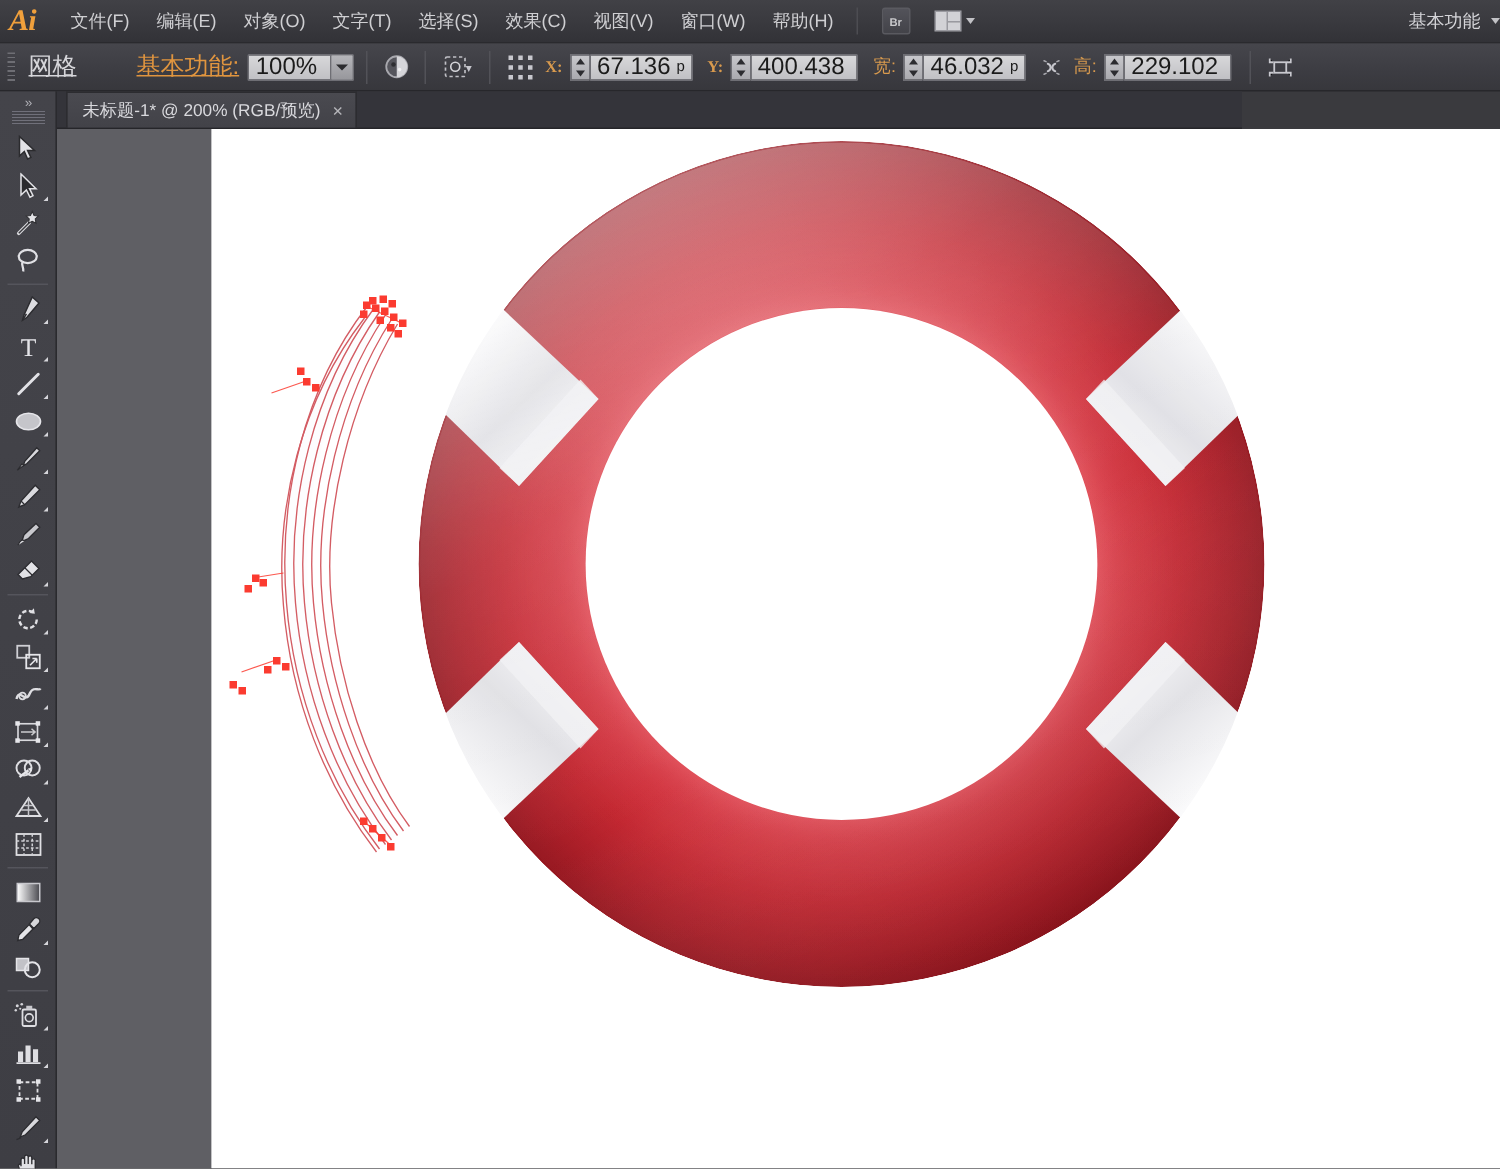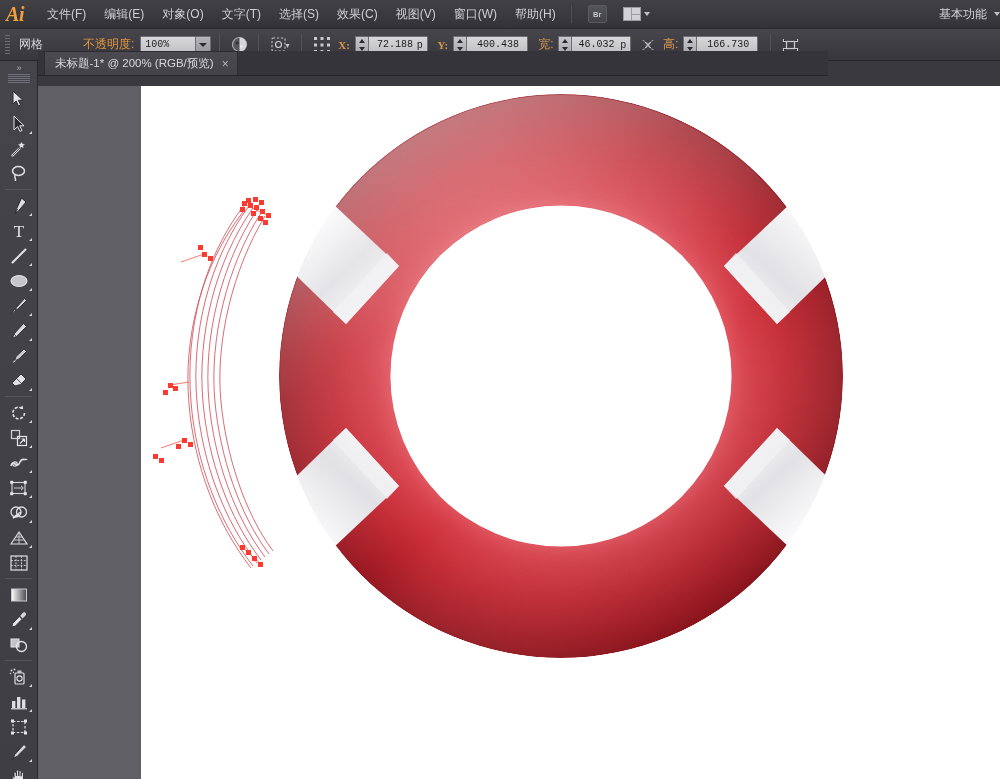--- a/index.html
+++ b/index.html
@@ -64,31 +64,31 @@
     background: linear-gradient(180deg,#46464c 0%,#3d3d43 55%,#37373c 100%);
     border-bottom: 1px solid #27272b;
     display: flex; align-items: center; padding-left: 2px;
   }
   .grip {
     width: 7px; height: 20px; margin: 0 4px 0 2px;
     background-image: repeating-linear-gradient(180deg,#6e6e74 0px,#6e6e74 1px,transparent 1px,transparent 3px);
     background-size: 5px 100%; background-repeat: no-repeat;
     background-position: center;
   }
-  .ctl-label { color: #d6d6da; font-size: 12px; margin-right: 6px; white-space: nowrap; }
+  .ctl-label { color: #d6d6da; font-size: 16px; margin-right: 6px; white-space: nowrap; text-decoration: underline; }
   .ctl-label.orange { color: #e0953f; }
   .ctl-sep { width: 1px; height: 22px; background: #525258; margin: 0 8px; }
   .field {
     display: flex; align-items: center;
     background: linear-gradient(180deg,#d8d8da,#c0c0c4);
     border: 1px solid #6e6e74; border-radius: 1px; height: 18px;
   }
   .field .val {
-    color: #1b1b1b; font-size: 10px; padding: 0 4px; text-align: right;
-    min-width: 40px; font-family: Liberation Mono, monospace;
+    color: #1b1b1b; font-size: 16px; padding: 0 4px; text-align: right;
+    min-width: 40px; font-family: Liberation Sans, sans-serif;
     white-space: nowrap;
   }
   .field .unit { color: #1b1b1b; font-size: 10px; padding-right: 4px; }
   .field-caret {
     width: 15px; height: 16px; margin-left: 2px;
     background: linear-gradient(180deg,#b6b6ba,#97979c);
     border-left: 1px solid #6e6e74;
     display: flex; align-items: center; justify-content: center;
   }
   .field-caret i { width:0;height:0;border-left:4px solid transparent;border-right:4px solid transparent;border-top:4px solid #2b2b2e; }
@@ -107,21 +107,21 @@
     justify-content: center; color: #bcbcc0;
   }
   .axis-lab {
     color: #d89a4e; font-size: 11px; font-weight: bold; margin: 0 5px 0 4px;
     font-family: "Liberation Serif", serif;
   }
   .axis-lab.cn { font-family: "Liberation Sans", sans-serif; font-weight: normal; font-size: 12px;}
 
   
   .tabbar {
-    position: absolute; left: 38px; top: 51px; width: 790px; height: 25px;
+    position: absolute; left: 38px; top: 61px; width: 790px; height: 25px;
     background: #34343a; border-bottom: 1px solid #252529;
     display: flex; align-items: flex-end;
   }
   .doctab {
     height: 24px; background: linear-gradient(180deg,#4a4a50,#424248);
     border: 1px solid #2c2c30; border-bottom: none;
     display: flex; align-items: center; padding: 0 8px 0 10px; gap: 8px;
     margin-left: 6px;
   }
   .doctab .name { color: #d9d9dd; font-size: 11.5px; white-space: nowrap; }
@@ -201,21 +201,21 @@
     <div class="workspace-right">
       <span class="workspace-name">基本功能</span>
       <span class="caret"></span>
     </div>
   </div>
 
   <div class="controlbar">
     <div class="grip"></div>
     <div class="ctl-label" style="margin-left:4px;margin-right:40px;">网格</div>
 
-    <div class="ctl-label orange">不透明度:</div>
+    <div class="ctl-label orange">基本功能:</div>
     <div class="field">
       <span class="val" style="min-width:52px;text-align:left;">100%</span>
       <span class="field-caret">
           <i></i>
         </span>
     </div>
 
     <div class="ctl-sep"></div>
     <div class="icon-btn">
       <svg width="17" height="17" viewBox="0 0 17 17">
@@ -254,21 +254,21 @@
       </svg>
     </div>
 
     <div class="axis-lab">X:</div>
     <div class="spin-field">
       <div class="spin">
           <i class="up"></i>
           <i class="dn"></i>
         </div>
       <div class="field">
-        <span class="val" style="min-width:48px;">72.188</span>
+        <span class="val" style="min-width:48px;">67.136</span>
         <span class="unit">p</span>
       </div>
     </div>
 
     <div class="axis-lab" style="margin-left:10px;">Y:</div>
     <div class="spin-field">
       <div class="spin">
           <i class="up"></i>
           <i class="dn"></i>
         </div>
@@ -297,21 +297,21 @@
       </svg>
     </div>
 
     <div class="axis-lab cn" style="margin-left:4px;color:#d89a4e;">高:</div>
     <div class="spin-field">
       <div class="spin">
           <i class="up"></i>
           <i class="dn"></i>
         </div>
       <div class="field">
-        <span class="val" style="min-width:56px;">166.730</span>
+        <span class="val" style="min-width:56px;">229.102</span>
         <span class="unit"></span>
       </div>
     </div>
 
     <div class="ctl-sep" style="margin-left:12px;"></div>
     <div class="icon-btn">
       <svg width="17" height="16" viewBox="0 0 17 16">
         <rect x="4.5" y="4.5" width="8" height="7" fill="none" stroke="#c8c8ce" stroke-width="1.2"></rect>
         <g stroke="#c8c8ce" stroke-width="1.2">
           <path d="M1.5 2 v2.5 h2.5"></path>

